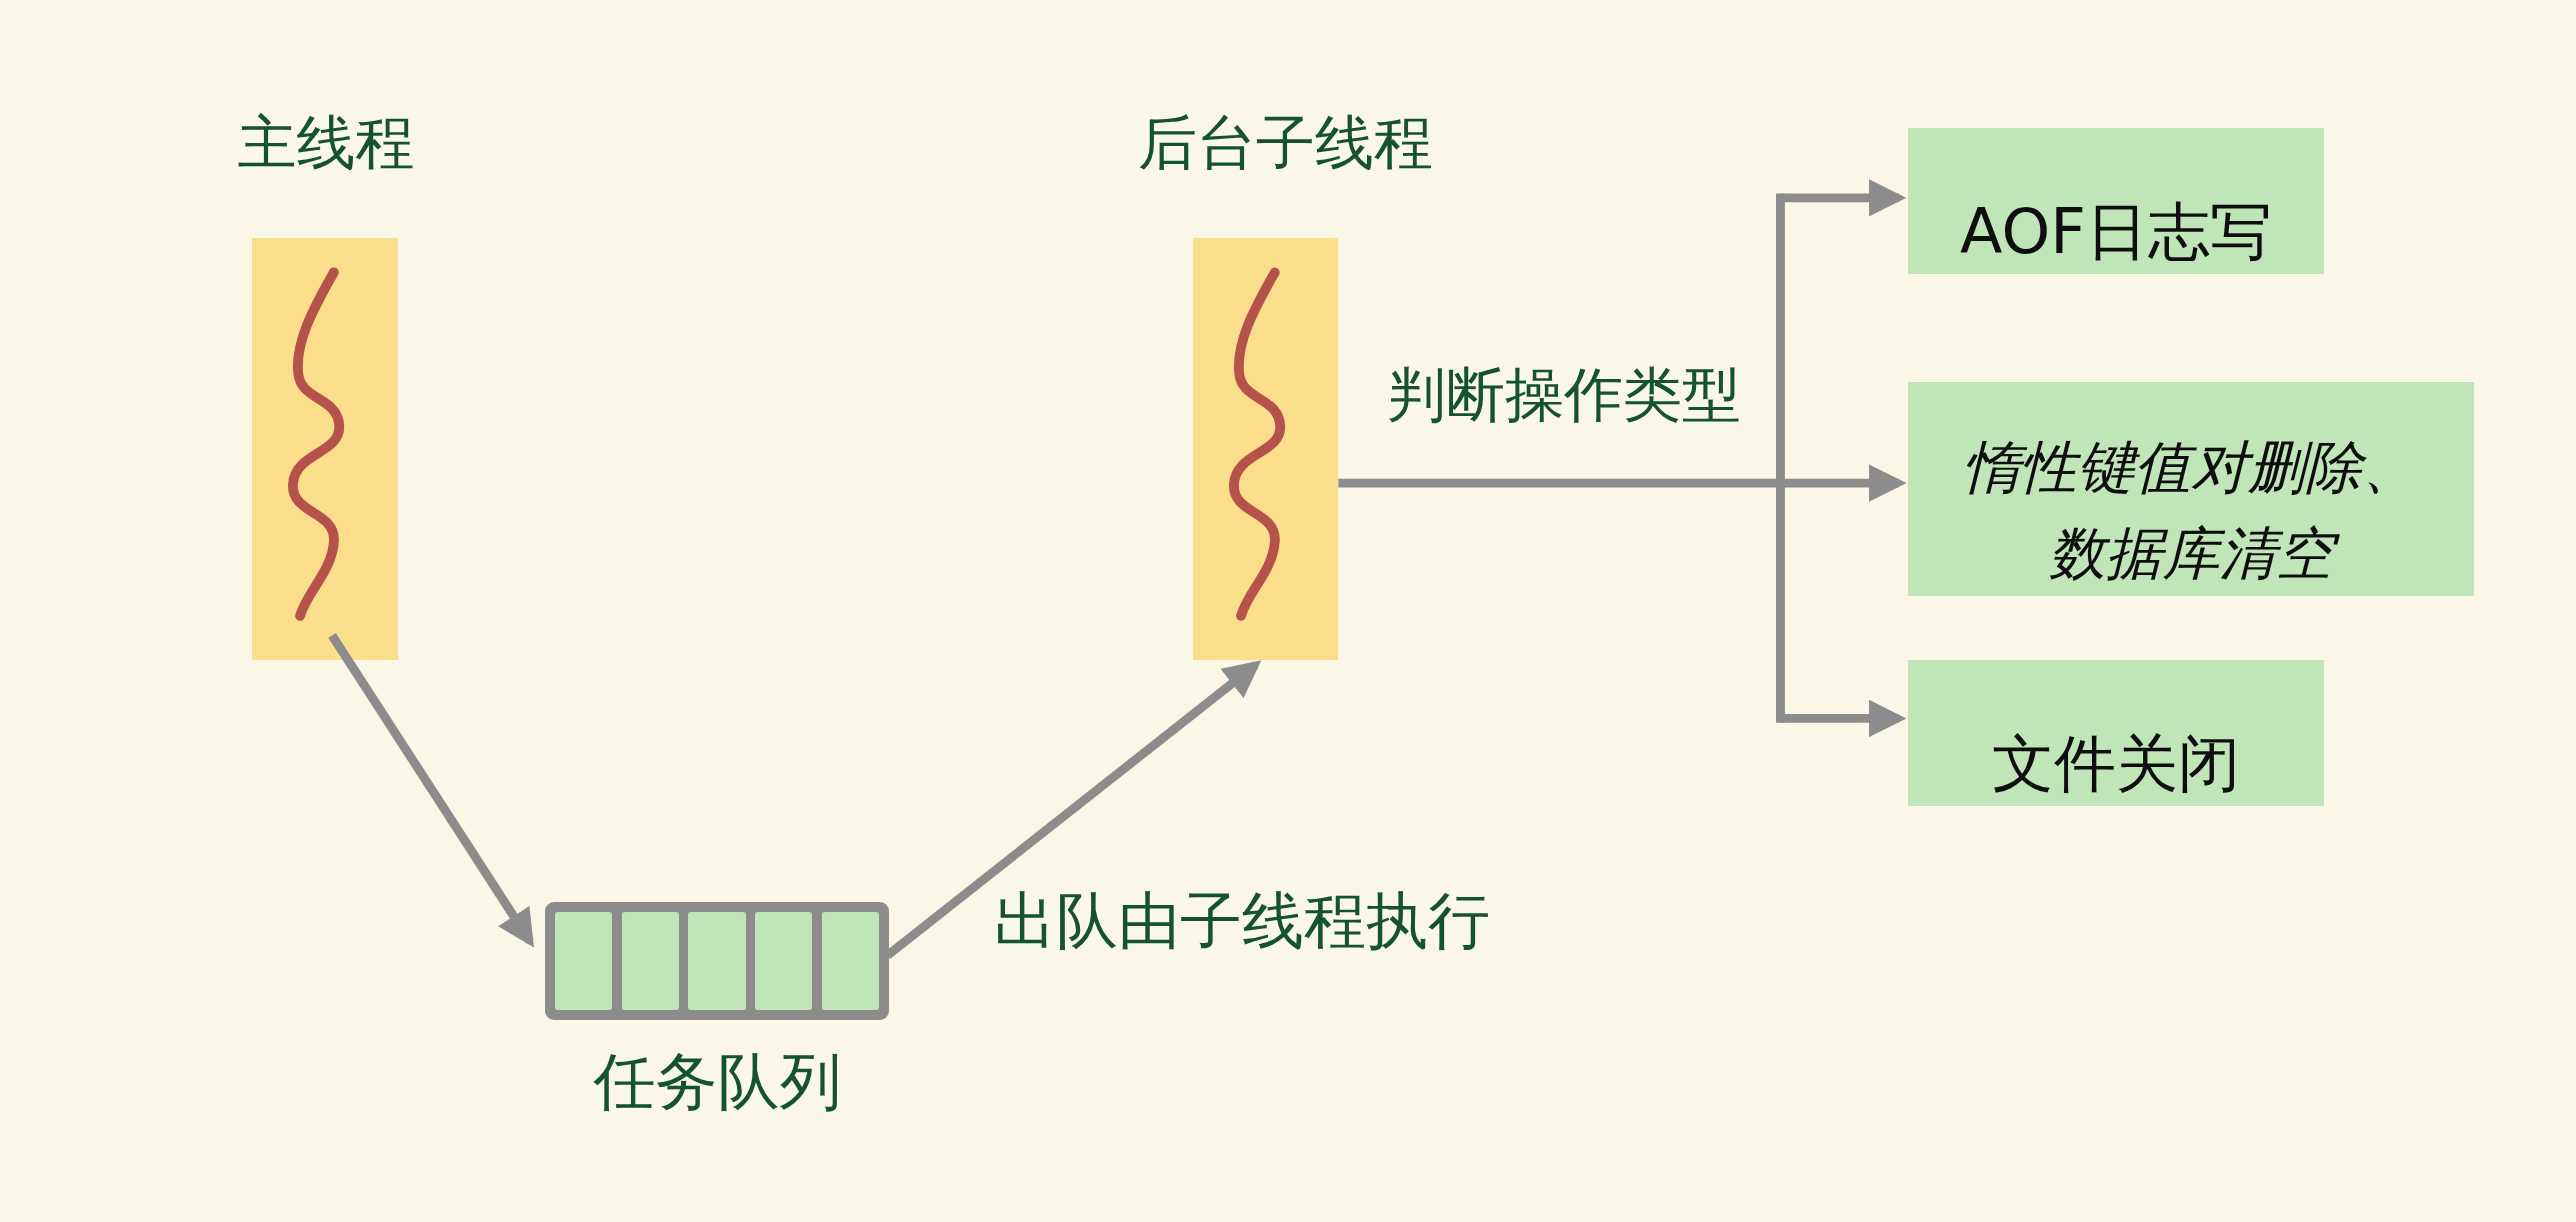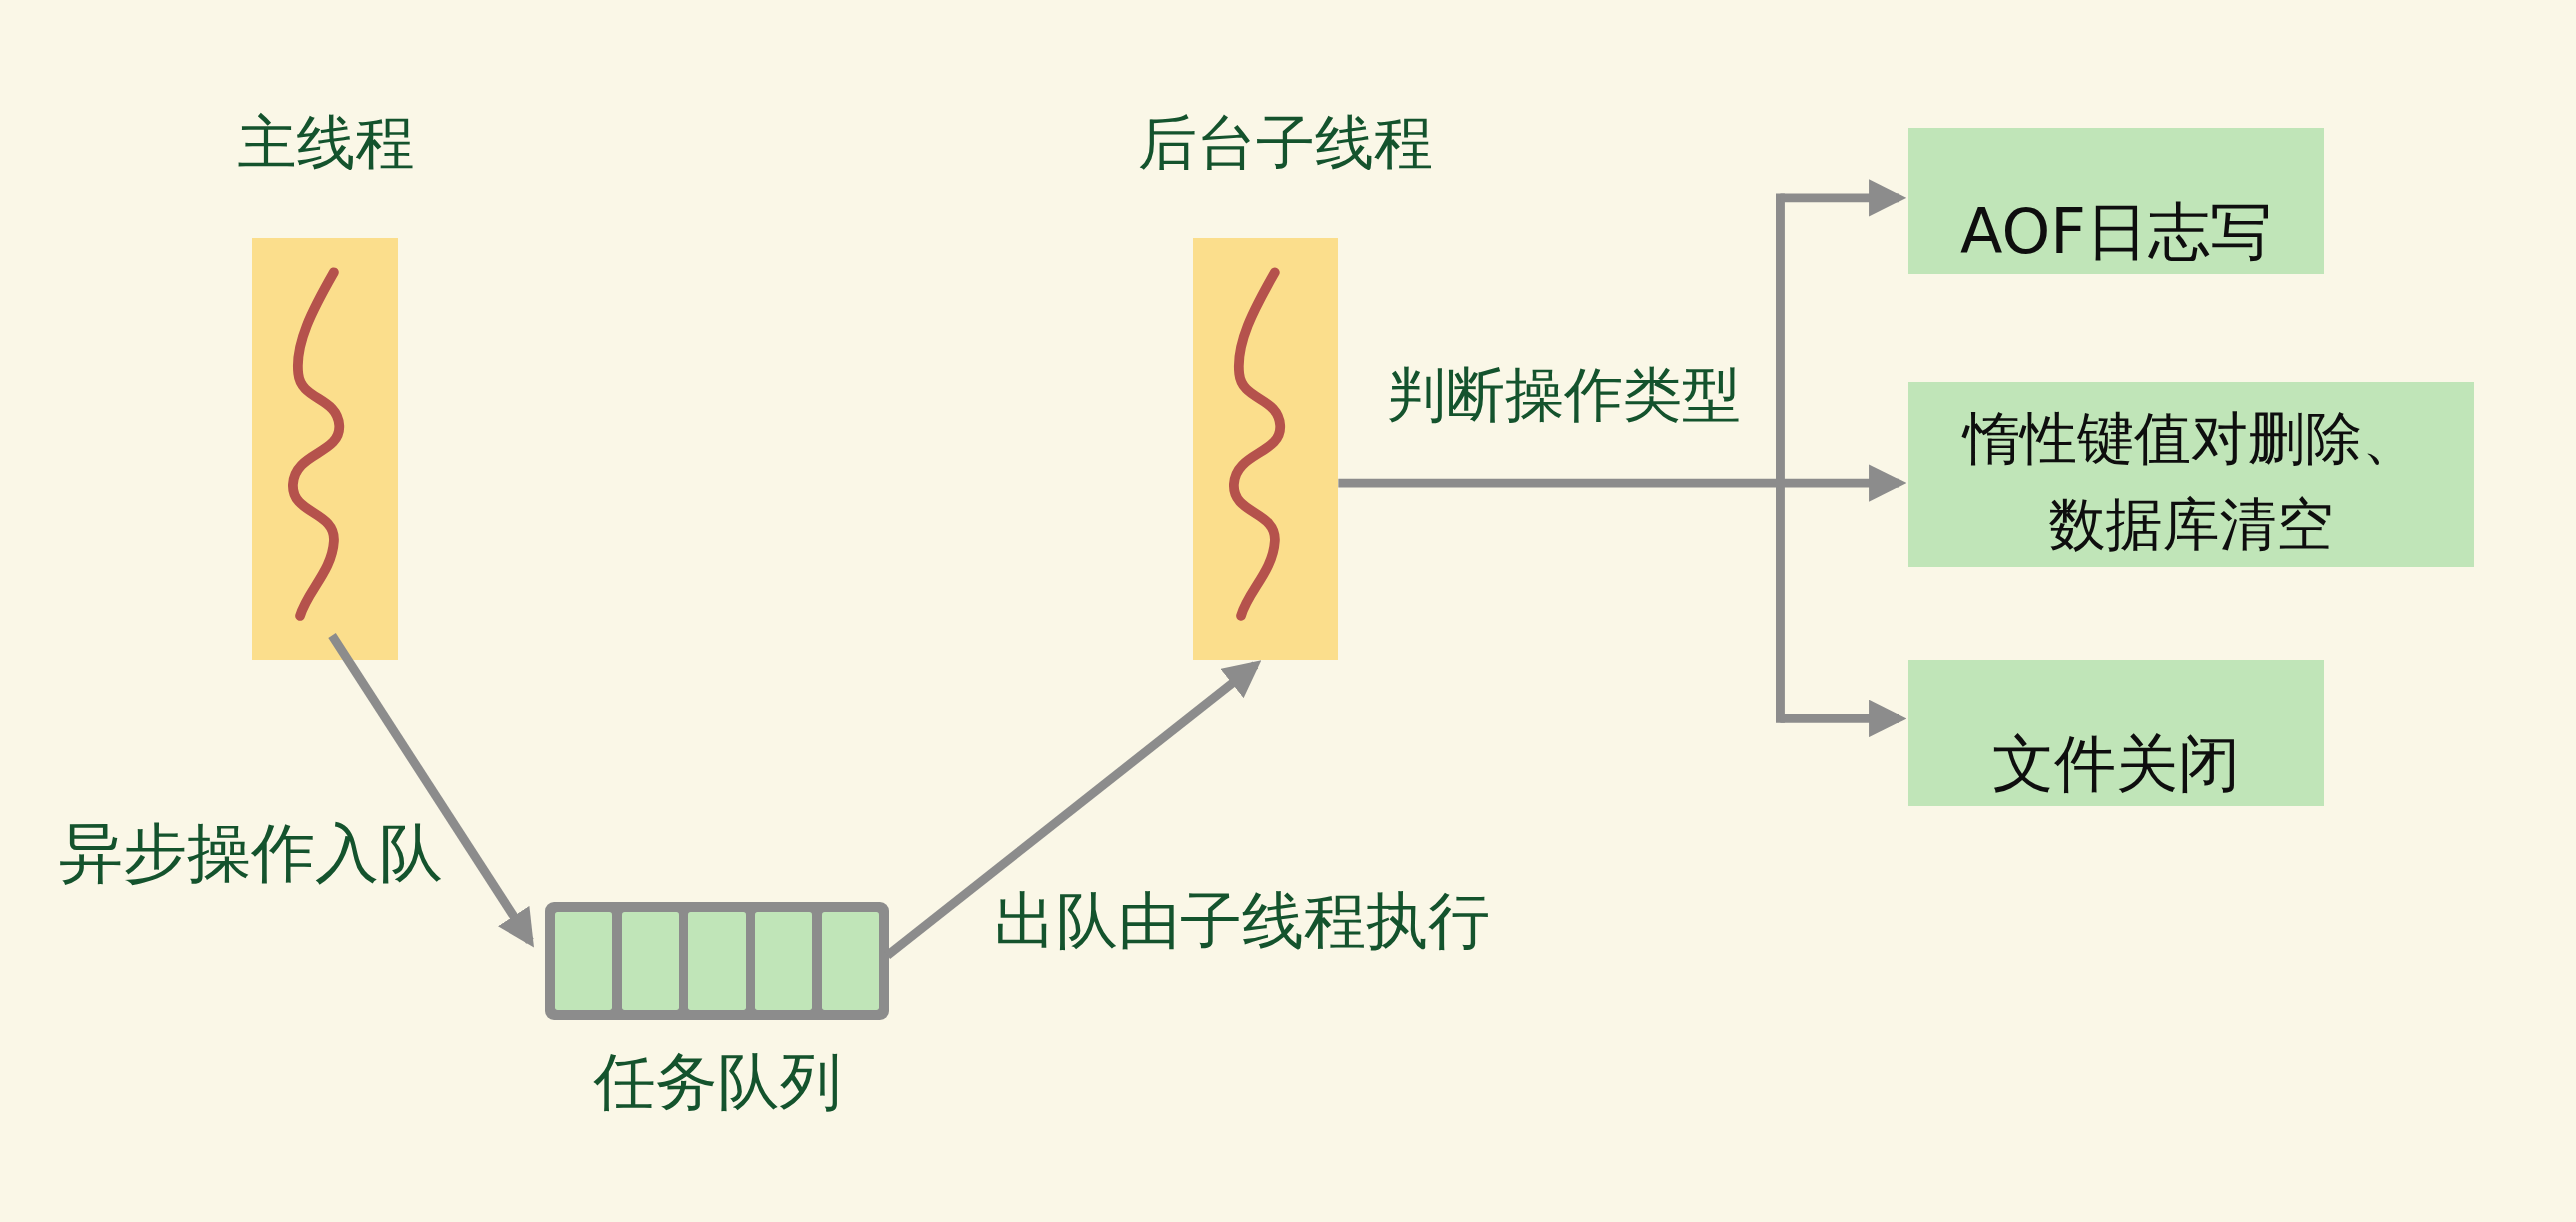--- a/index.html
+++ b/index.html
@@ -54,21 +54,21 @@
   .op-box{
     position:absolute;
     background:#C0E5B8;
     display:flex;
     align-items:flex-end;
     justify-content:center;
     text-align:center;
     color:#0e0e0e;
   }
   .op-aof{left:1908px;top:128px;width:416px;height:146px;font-size:62px;}
-  .op-lazy{left:1908px;top:382px;width:566px;height:185px;font-size:57px;line-height:1.5;}
+  .op-lazy{left:1908px;top:382px;width:566px;height:214px;font-size:57px;line-height:1.5;font-style:italic;}
   .op-close{left:1908px;top:660px;width:416px;height:146px;font-size:62px;}
   .op-lazy .line{display:block;}
   
   .arrows{position:absolute;left:0;top:0;width:2576px;height:1222px;pointer-events:none;}
 </style>
 </head>
 <body>
 
 <div class="canvas">
 
@@ -80,21 +80,20 @@
       <path d="M 92 38 C 68 80, 48 118, 52 152 C 55 182, 96 178, 98 210 C 100 242, 48 240, 46 276 C 44 310, 94 306, 92 340 C 90 374, 62 396, 54 424" fill="none" stroke="#B5524C" stroke-width="11" stroke-linecap="round"></path>
     </svg>
   </div>
 
   <div class="thread-bar bg">
     <svg viewBox="0 0 163 473">
       <path d="M 92 38 C 68 80, 48 118, 52 152 C 55 182, 96 178, 98 210 C 100 242, 48 240, 46 276 C 44 310, 94 306, 92 340 C 90 374, 62 396, 54 424" fill="none" stroke="#B5524C" stroke-width="11" stroke-linecap="round"></path>
     </svg>
   </div>
 
-  <div class="lbl enqueue-label">异步操作入队</div>
   <div class="lbl dequeue-label">出队由子线程执行</div>
   <div class="lbl dispatch-label">判断操作类型</div>
 
   <div class="queue">
     <div class="queue-cell"></div>
     <div class="queue-cell"></div>
     <div class="queue-cell"></div>
     <div class="queue-cell"></div>
     <div class="queue-cell"></div>
   </div>

